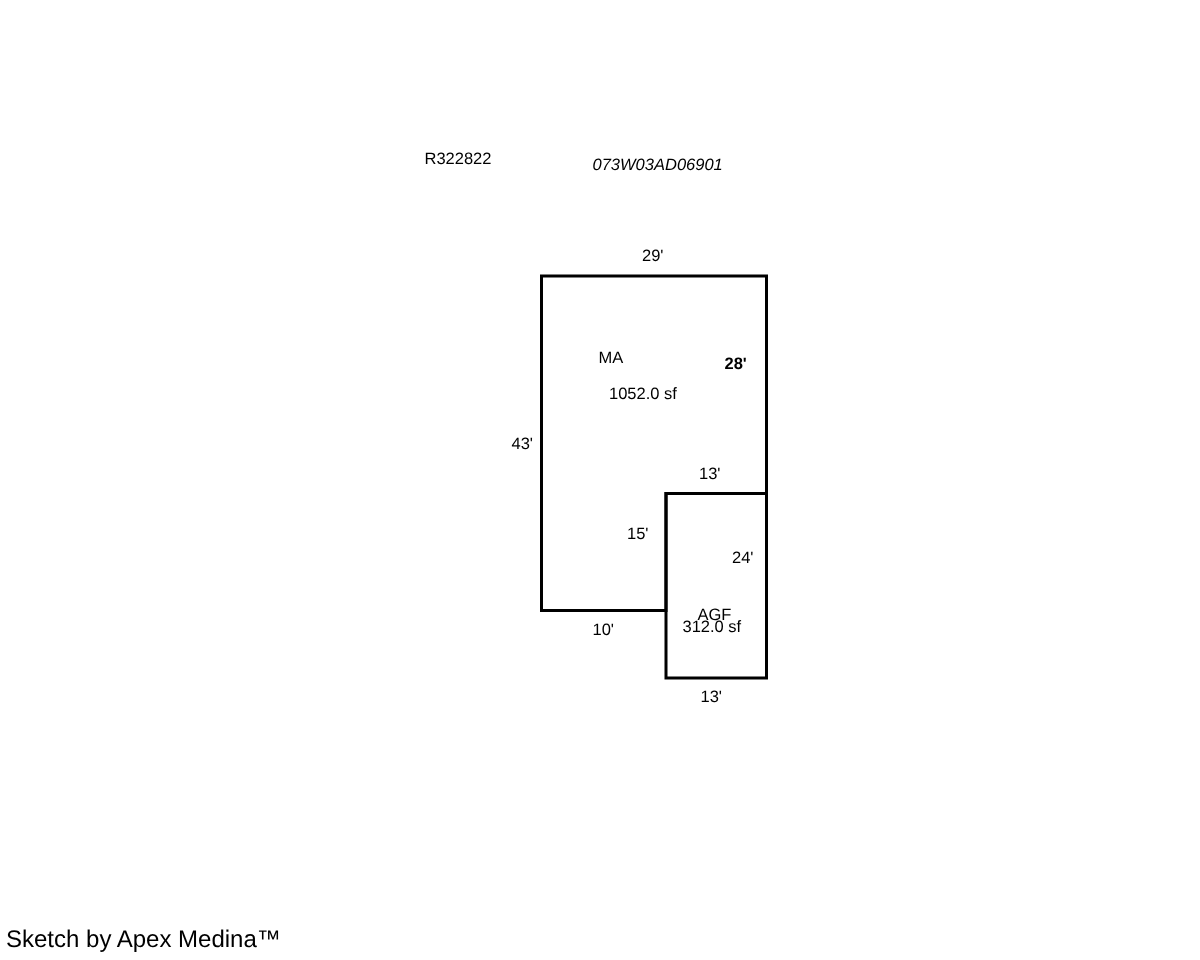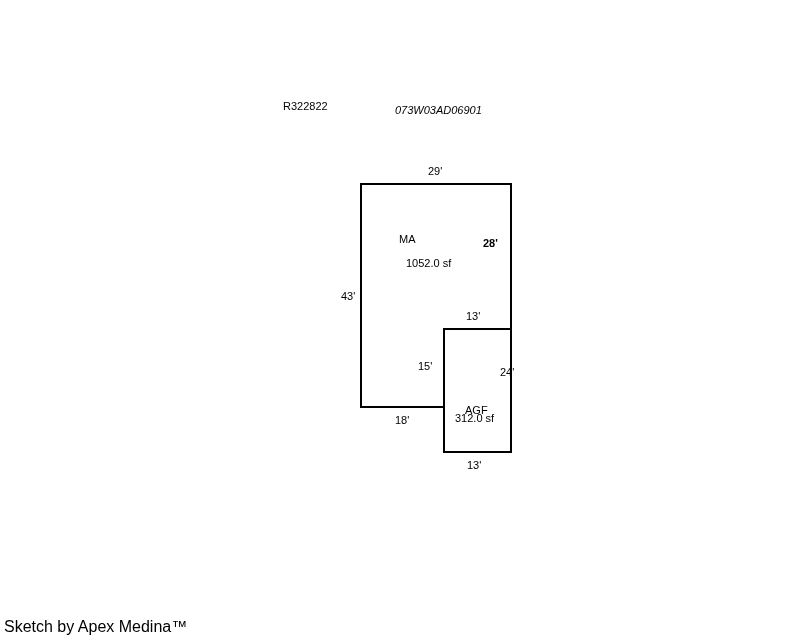--- a/index.html
+++ b/index.html
@@ -45,22 +45,22 @@
   }
   
   .pos-account   { left: 283px; top: 100px; }
   .pos-parcel    { left: 395px; top: 104px; font-style: italic; }
   .pos-ma-top    { left: 428px; top: 165px; text-align: center; }
   .pos-ma-code   { left: 399px; top: 233px; }
   .pos-ma-right  { left: 483px; top: 237px; font-weight: bold; }
   .pos-ma-size   { left: 406px; top: 257px; }
   .pos-ma-left   { left: 341px; top: 290px; }
   .pos-notch-top { left: 466px; top: 310px; }
-  .pos-notch-side{ left: 418px; top: 360px; }
-  .pos-agf-right { left: 500px; top: 366px; }
+  .pos-notch-side{ left: 418px; top: 350px; }
+  .pos-agf-right { left: 488px; top: 366px; }
   .pos-agf-code  { left: 465px; top: 404px; }
   .pos-agf-size  { left: 455px; top: 412px; }
   .pos-ma-bottom { left: 395px; top: 414px; }
   .pos-agf-bottom{ left: 467px; top: 459px; }
 </style>
 </head>
 <body>
 
 <div class="page">
 
@@ -77,18 +77,18 @@
 
   <span class="lbl pos-agf-code">AGF</span>
   <span class="lbl pos-agf-size">312.0 sf</span>
 
   <span class="lbl pos-ma-top">29'</span>
   <span class="lbl pos-ma-right">28'</span>
   <span class="lbl pos-ma-left">43'</span>
   <span class="lbl pos-notch-top">13'</span>
   <span class="lbl pos-notch-side">15'</span>
   <span class="lbl pos-agf-right">24'</span>
-  <span class="lbl pos-ma-bottom">18'</span>
+  <span class="lbl pos-ma-bottom">10'</span>
   <span class="lbl pos-agf-bottom">13'</span>
 
   <span class="footer">Sketch by Apex Medina™</span>
 
 </div>
 
 </body></html>

